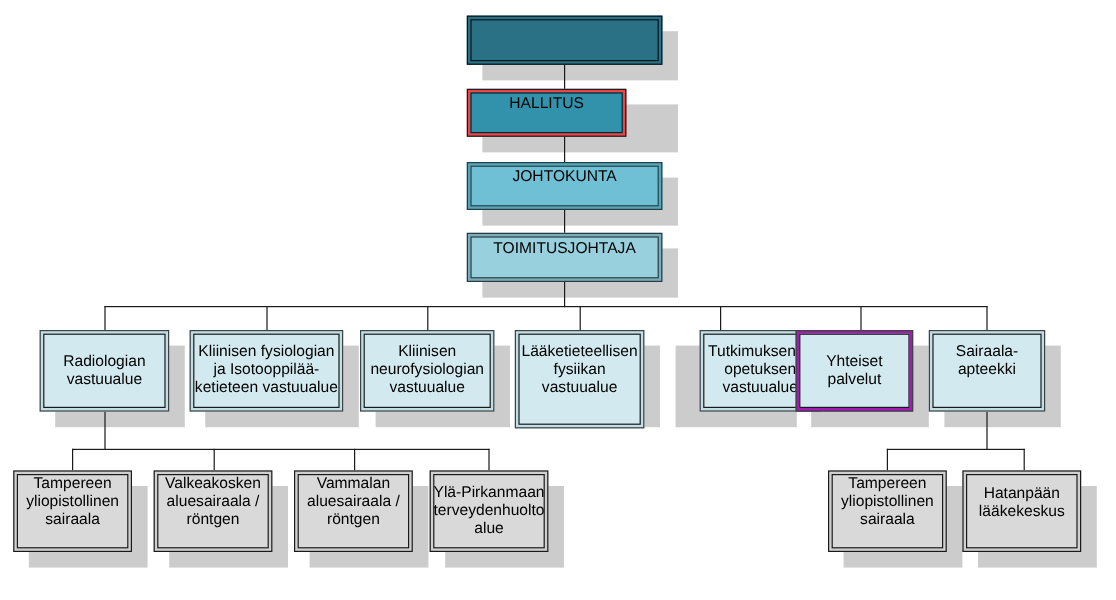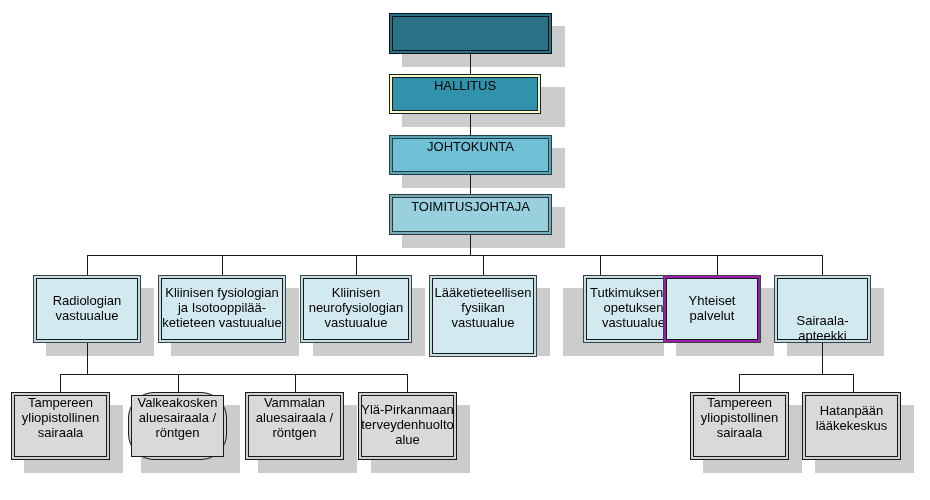--- a/index.html
+++ b/index.html
@@ -59,21 +59,21 @@
     <div class="lnv" style="left: 60px; top: 374px; height: 18px; background: rgb(26, 26, 26);"></div>
     <div class="lnv" style="left: 178px; top: 374px; height: 18px; background: rgb(26, 26, 26);"></div>
     <div class="lnv" style="left: 295px; top: 374px; height: 18px; background: rgb(26, 26, 26);"></div>
     <div class="lnv" style="left: 407px; top: 374px; height: 18px; background: rgb(26, 26, 26);"></div>
     <div class="lnv" style="left: 822px; top: 343px; height: 32px; background: rgb(26, 26, 26);"></div>
     <div class="lnv" style="left: 739px; top: 374px; height: 18px; background: rgb(26, 26, 26);"></div>
     <div class="lnv" style="left: 853px; top: 374px; height: 18px; background: rgb(26, 26, 26);"></div>
     <div class="node" style="left: 389px; top: 13px; width: 163px; height: 41px; background: rgb(42, 113, 133); border-color: rgb(4, 20, 26);">
       <div class="inner" style="background: rgb(42, 113, 133); border-color: rgb(4, 20, 26);"></div>
     </div>
-    <div class="node" style="left: 389px; top: 74px; width: 152px; height: 40px; background: #fef9c3; border-color: rgb(12, 35, 43);">
+    <div class="node" style="left: 389px; top: 74px; width: 133px; height: 40px; background: #ef4444; border-color: rgb(12, 35, 43);">
       <div class="inner" style="background: rgb(51, 146, 171); border-color: rgb(12, 35, 43);"></div>
       <div class="lbl" style="top: 3px;">
         <div style="">HALLITUS</div>
       </div>
     </div>
     <div class="node" style="left: 389px; top: 135px; width: 163px; height: 40px; background: rgb(91, 162, 181); border-color: rgb(30, 64, 73);">
       <div class="inner" style="background: rgb(112, 192, 213); border-color: rgb(30, 64, 73);"></div>
       <div class="lbl" style="top: 3px;">
         <div style="">JOHTOKUNTA</div>
       </div>
@@ -125,34 +125,34 @@
     </div>
     <div class="node" style="left: 663px; top: 275px; width: 98px; height: 68px; background: #a21caf; border-color: rgb(59, 67, 70);">
       <div class="inner" style="background: rgb(210, 234, 239); border-color: rgb(20, 25, 27);"></div>
       <div class="lbl" style="top: 17px;">
         <div style="">Yhteiset</div>
         <div style="">palvelut</div>
       </div>
     </div>
     <div class="node" style="left: 774px; top: 275px; width: 97px; height: 68px; background: rgb(195, 221, 227); border-color: rgb(59, 67, 70);">
       <div class="inner" style="background: rgb(210, 234, 239); border-color: rgb(20, 25, 27);"></div>
-      <div class="lbl" style="top: 9px; margin-top: 28px;">
+      <div class="lbl" style="top: 9px;">
         <div style="">Sairaala-</div>
         <div style="">apteekki</div>
       </div>
     </div>
     <div class="node" style="left: 11px; top: 392px; width: 99px; height: 68px; background: rgb(208, 208, 208); border-color: rgb(26, 26, 26);">
       <div class="inner" style="background: rgb(217, 217, 217); border-color: rgb(26, 26, 26);"></div>
       <div class="lbl" style="top: 2px;">
         <div style="">Tampereen</div>
         <div style="">yliopistollinen</div>
         <div style="">sairaala</div>
       </div>
     </div>
-    <div class="node" style="left: 128px; top: 392px; width: 99px; height: 68px; background: rgb(208, 208, 208); border-color: rgb(26, 26, 26); border-radius: 26px;">
+    <div class="node" style="left: 128px; top: 392px; width: 99px; height: 68px; background: rgb(208, 208, 208); border-color: rgb(26, 26, 26);">
       <div class="inner" style="background: rgb(217, 217, 217); border-color: rgb(26, 26, 26);"></div>
       <div class="lbl" style="top: 2px;">
         <div style="">Valkeakosken</div>
         <div style="">aluesairaala /</div>
         <div style="">röntgen</div>
       </div>
     </div>
     <div class="node" style="left: 245px; top: 392px; width: 99px; height: 68px; background: rgb(208, 208, 208); border-color: rgb(26, 26, 26);">
       <div class="inner" style="background: rgb(217, 217, 217); border-color: rgb(26, 26, 26);"></div>
       <div class="lbl" style="top: 2px;">

